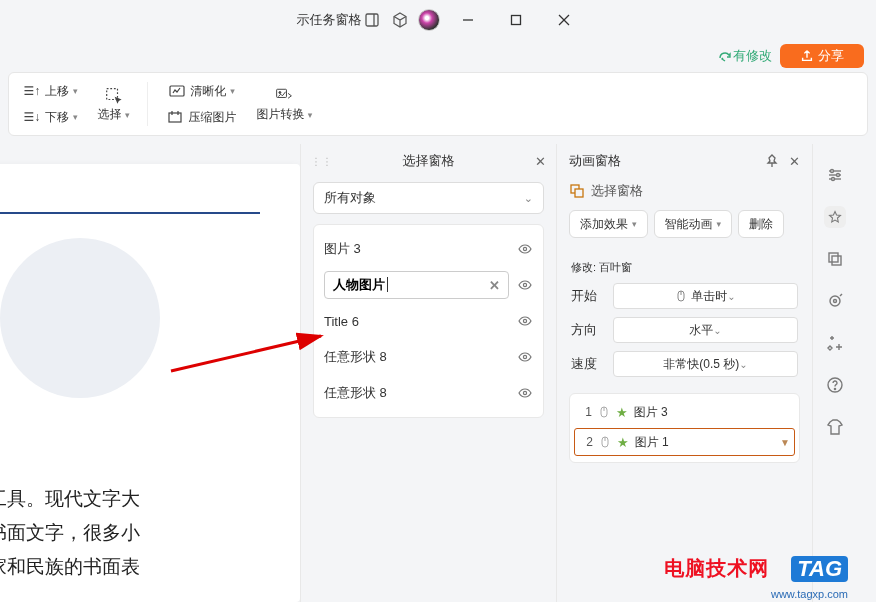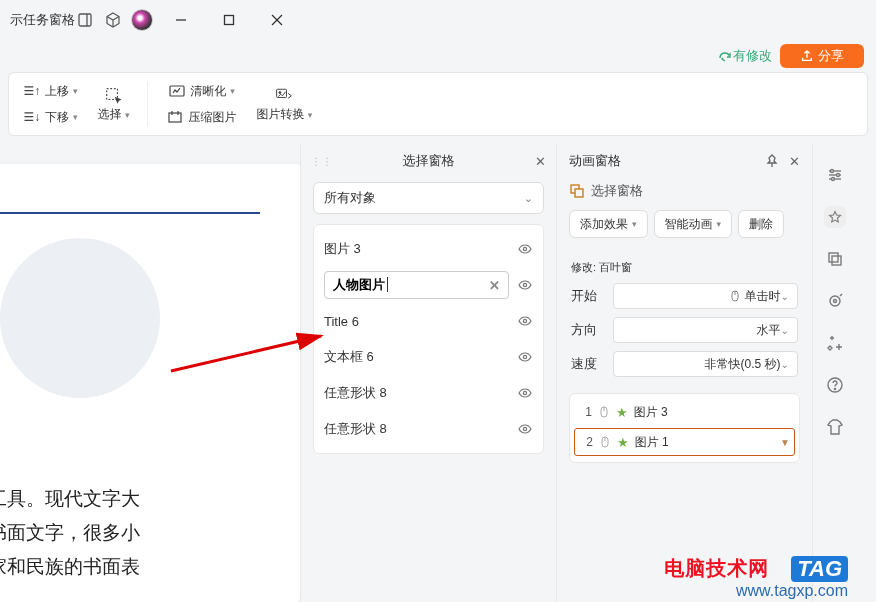--- a/index.html
+++ b/index.html
@@ -1,18 +1,18 @@
 <!DOCTYPE html>
 <html><head>
 <meta charset="utf-8">
 <style>
   * { box-sizing: border-box; margin: 0; padding: 0; font-family: "Microsoft YaHei", sans-serif; }
   body { width: 876px; height: 602px; background: #f4f5f7; overflow: hidden; position: relative; }
 
-  .titlebar { height: 40px; display: flex; align-items: center; justify-content: flex-start; padding: 0 6px; }
+  .titlebar { height: 40px; display: flex; align-items: center; justify-content: center; padding: 0 6px; }
   .titlebar-left { font-size: 13px; color: #333; padding-left: 4px; }
   .titlebar-right { display: flex; align-items: center; gap: 8px; }
   .win-ctrl { width: 40px; height: 32px; display: flex; align-items: center; justify-content: center; color: #444; }
   .win-ico { width: 20px; height: 20px; display:flex; align-items:center; justify-content:center; }
   .avatar { width:22px; height:22px; border-radius:50%; background: radial-gradient(circle at 40% 40%, #fff 10%, #c4a 30%, #333 70%); border:1px solid #ccc; }
 
   .statusbar { height: 32px; display: flex; align-items: center; justify-content: flex-end; gap: 8px; padding: 0 12px; }
   .stat-item { display: flex; align-items: center; color: #3a7; font-size: 13px; }
   .share-btn { background: #f96c1e; color: #fff; border-radius: 6px; padding: 3px 20px; font-size: 13px; display:flex; align-items:center; gap:4px;}
 
@@ -49,38 +49,38 @@
 
   .anim-panel { width: 256px; }
   .anim-hdr { height:34px; display:flex; align-items:center; justify-content:space-between; padding:0 12px; font-size:13px; color:#333; font-weight:500;}
   .anim-sub { display:flex; align-items:center; gap:6px; padding:4px 12px 10px; font-size:13px; color:#555;}
   .anim-btns { display:flex; gap:6px; padding:0 12px 12px;}
   .abtn { flex:0 0 auto; background:#fff; border:1px solid #ddd; border-radius:6px; height:28px; display:flex; align-items:center; justify-content:center; padding:0 10px; font-size:12px; color:#333; gap:4px;}
   .anim-section { padding:10px 14px 0;}
   .anim-sec-title { font-size:11px; color:#333; margin-bottom:8px;}
   .anim-row { display:flex; align-items:center; gap:8px; font-size:13px; color:#333; margin-bottom:8px;}
   .anim-row-lbl { width:34px; }
-  .anim-sel { flex:1; height:26px; background:#fff; border:1px solid #ddd; border-radius:4px; display:flex; align-items:center; justify-content:flex-end; padding:0 8px; font-size:12px;}
+  .anim-sel { flex:1; height:26px; background:#fff; border:1px solid #ddd; border-radius:4px; display:flex; align-items:center; justify-content:center; padding:0 8px; font-size:12px;}
   .anim-list { margin:8px 12px 0; background:#fff; border:1px solid #e8e8e8; border-radius:6px; padding:4px 0;}
   .anim-li { height:28px; display:flex; align-items:center; padding:0 8px; font-size:12px; color:#333; gap:6px;}
   .anim-li.sel { border:1.5px solid #c85a14; border-radius:3px; margin:2px 4px; padding:0 4px;}
   .anim-idx { width:14px; text-align:right; color:#555;}
   .mouse-ico { width:12px; height:12px; display:inline-block;}
   .star { color:#6fae44; font-size:13px;}
   .anim-li .chev { margin-left:auto; color:#b85; font-size:10px;}
 
   .sidebar-col { width:44px; background:#f4f5f7; border-left:1px solid #e8e8e8; display:flex; flex-direction:column; align-items:center; padding-top:20px; gap:20px;}
   .sbico { width:22px; height:22px; color:#7a7a7a; display:flex; align-items:center; justify-content:center;}
 
   .arrow { position:absolute; left:166px; top:286px; pointer-events:none; z-index:50;}
 
   .watermark { position:absolute; right:28px; bottom:20px; z-index:60; font-weight:700; display:flex; align-items:center; gap:3px;}
   .wm-cn { color:#e12; font-size:20px; letter-spacing:1px;}
   .wm-tag { background:#1e7ad6; color:#fff; padding:0 6px; border-radius:4px; font-size:22px; font-family:Arial,sans-serif; font-style:italic;margin-left:19px;}
-  .wm-url { position:absolute; right:28px; bottom:2px; color:#2a6bb5; font-size:16px; z-index:60;}
+  .wm-url { position:absolute; right:28px; bottom:2px; color:#2a6bb5; font-size:11px; z-index:60;}
 
   svg { display:block; }
 </style>
 </head>
 <body>
 
 <div class="titlebar">
   <div class="titlebar-left">示任务窗格</div>
   <div class="titlebar-right">
     <div class="win-ico">
@@ -229,29 +229,20 @@
         </div>
         <span class="eye">
             <svg width="16" height="16" viewBox="0 0 16 16" fill="none" stroke="#777" stroke-width="1.2">
               <path d="M2 8s2.2-4 6-4 6 4 6 4-2.2 4-6 4-6-4-6-4z"></path>
               <circle cx="8" cy="8" r="1.6"></circle>
             </svg>
           </span>
       </div>
       <div class="sel-item">
           <span>Title 6</span>
-          <span class="eye">
-            <svg width="16" height="16" viewBox="0 0 16 16" fill="none" stroke="#777" stroke-width="1.2">
-              <path d="M2 8s2.2-4 6-4 6 4 6 4-2.2 4-6 4-6-4-6-4z"></path>
-              <circle cx="8" cy="8" r="1.6"></circle>
-            </svg>
-          </span>
-        </div>
-      <div class="sel-item">
-          <span>文本框 6</span>
           <span class="eye">
             <svg width="16" height="16" viewBox="0 0 16 16" fill="none" stroke="#777" stroke-width="1.2">
               <path d="M2 8s2.2-4 6-4 6 4 6 4-2.2 4-6 4-6-4-6-4z"></path>
               <circle cx="8" cy="8" r="1.6"></circle>
             </svg>
           </span>
         </div>
       <div class="sel-item">
           <span>任意形状 8</span>
           <span class="eye">

